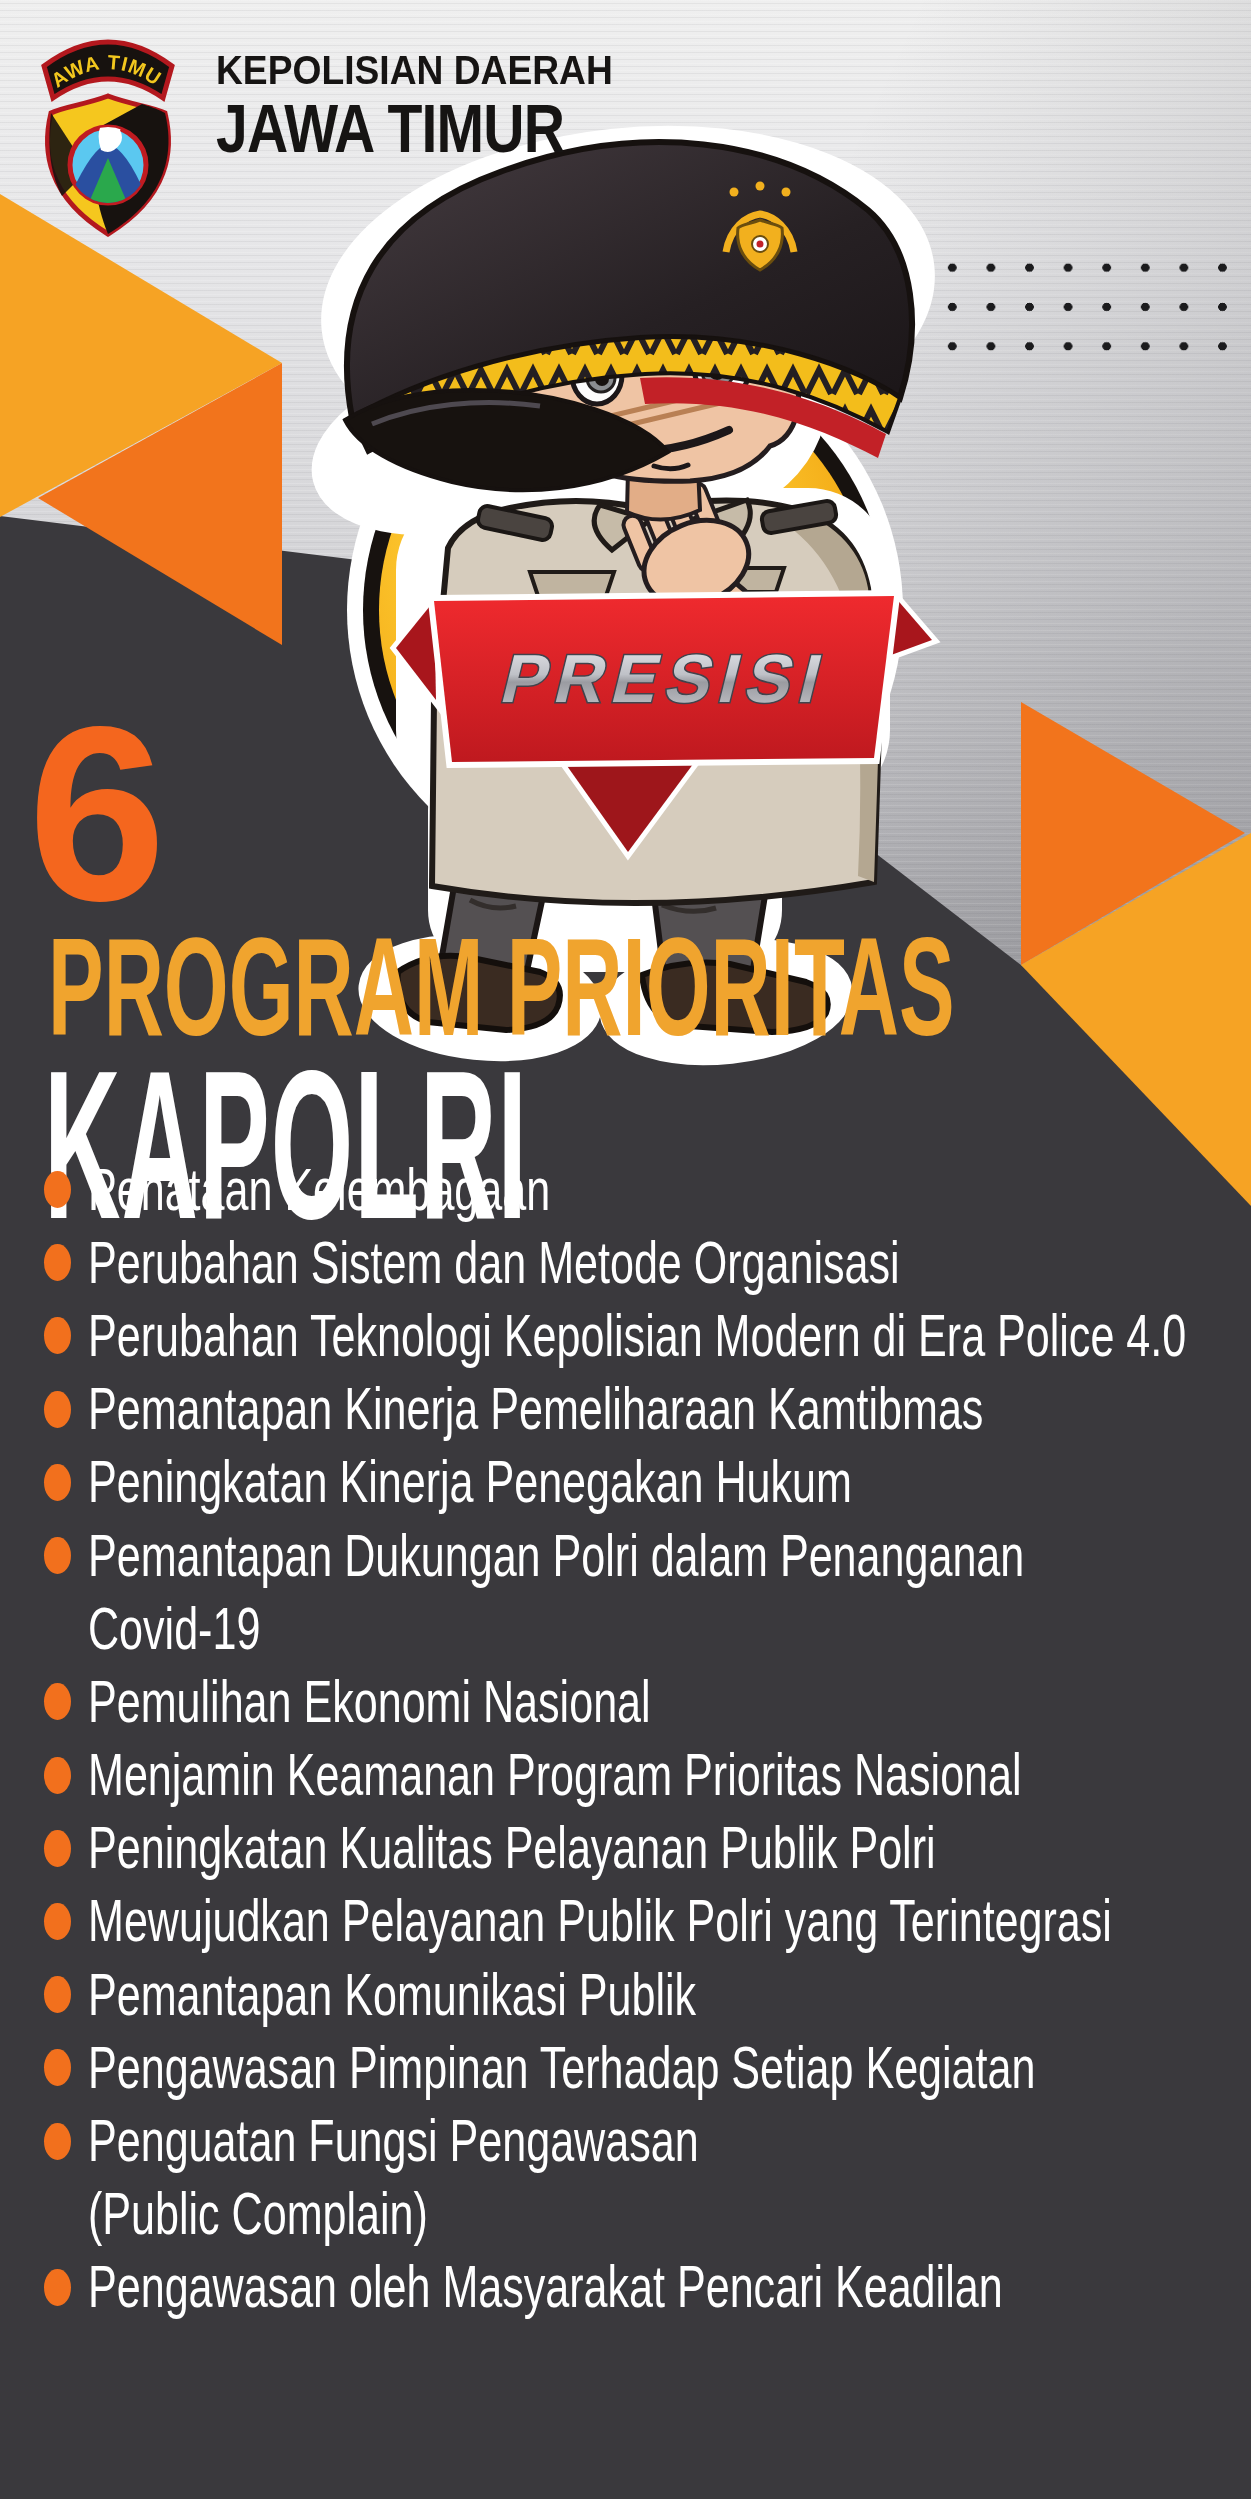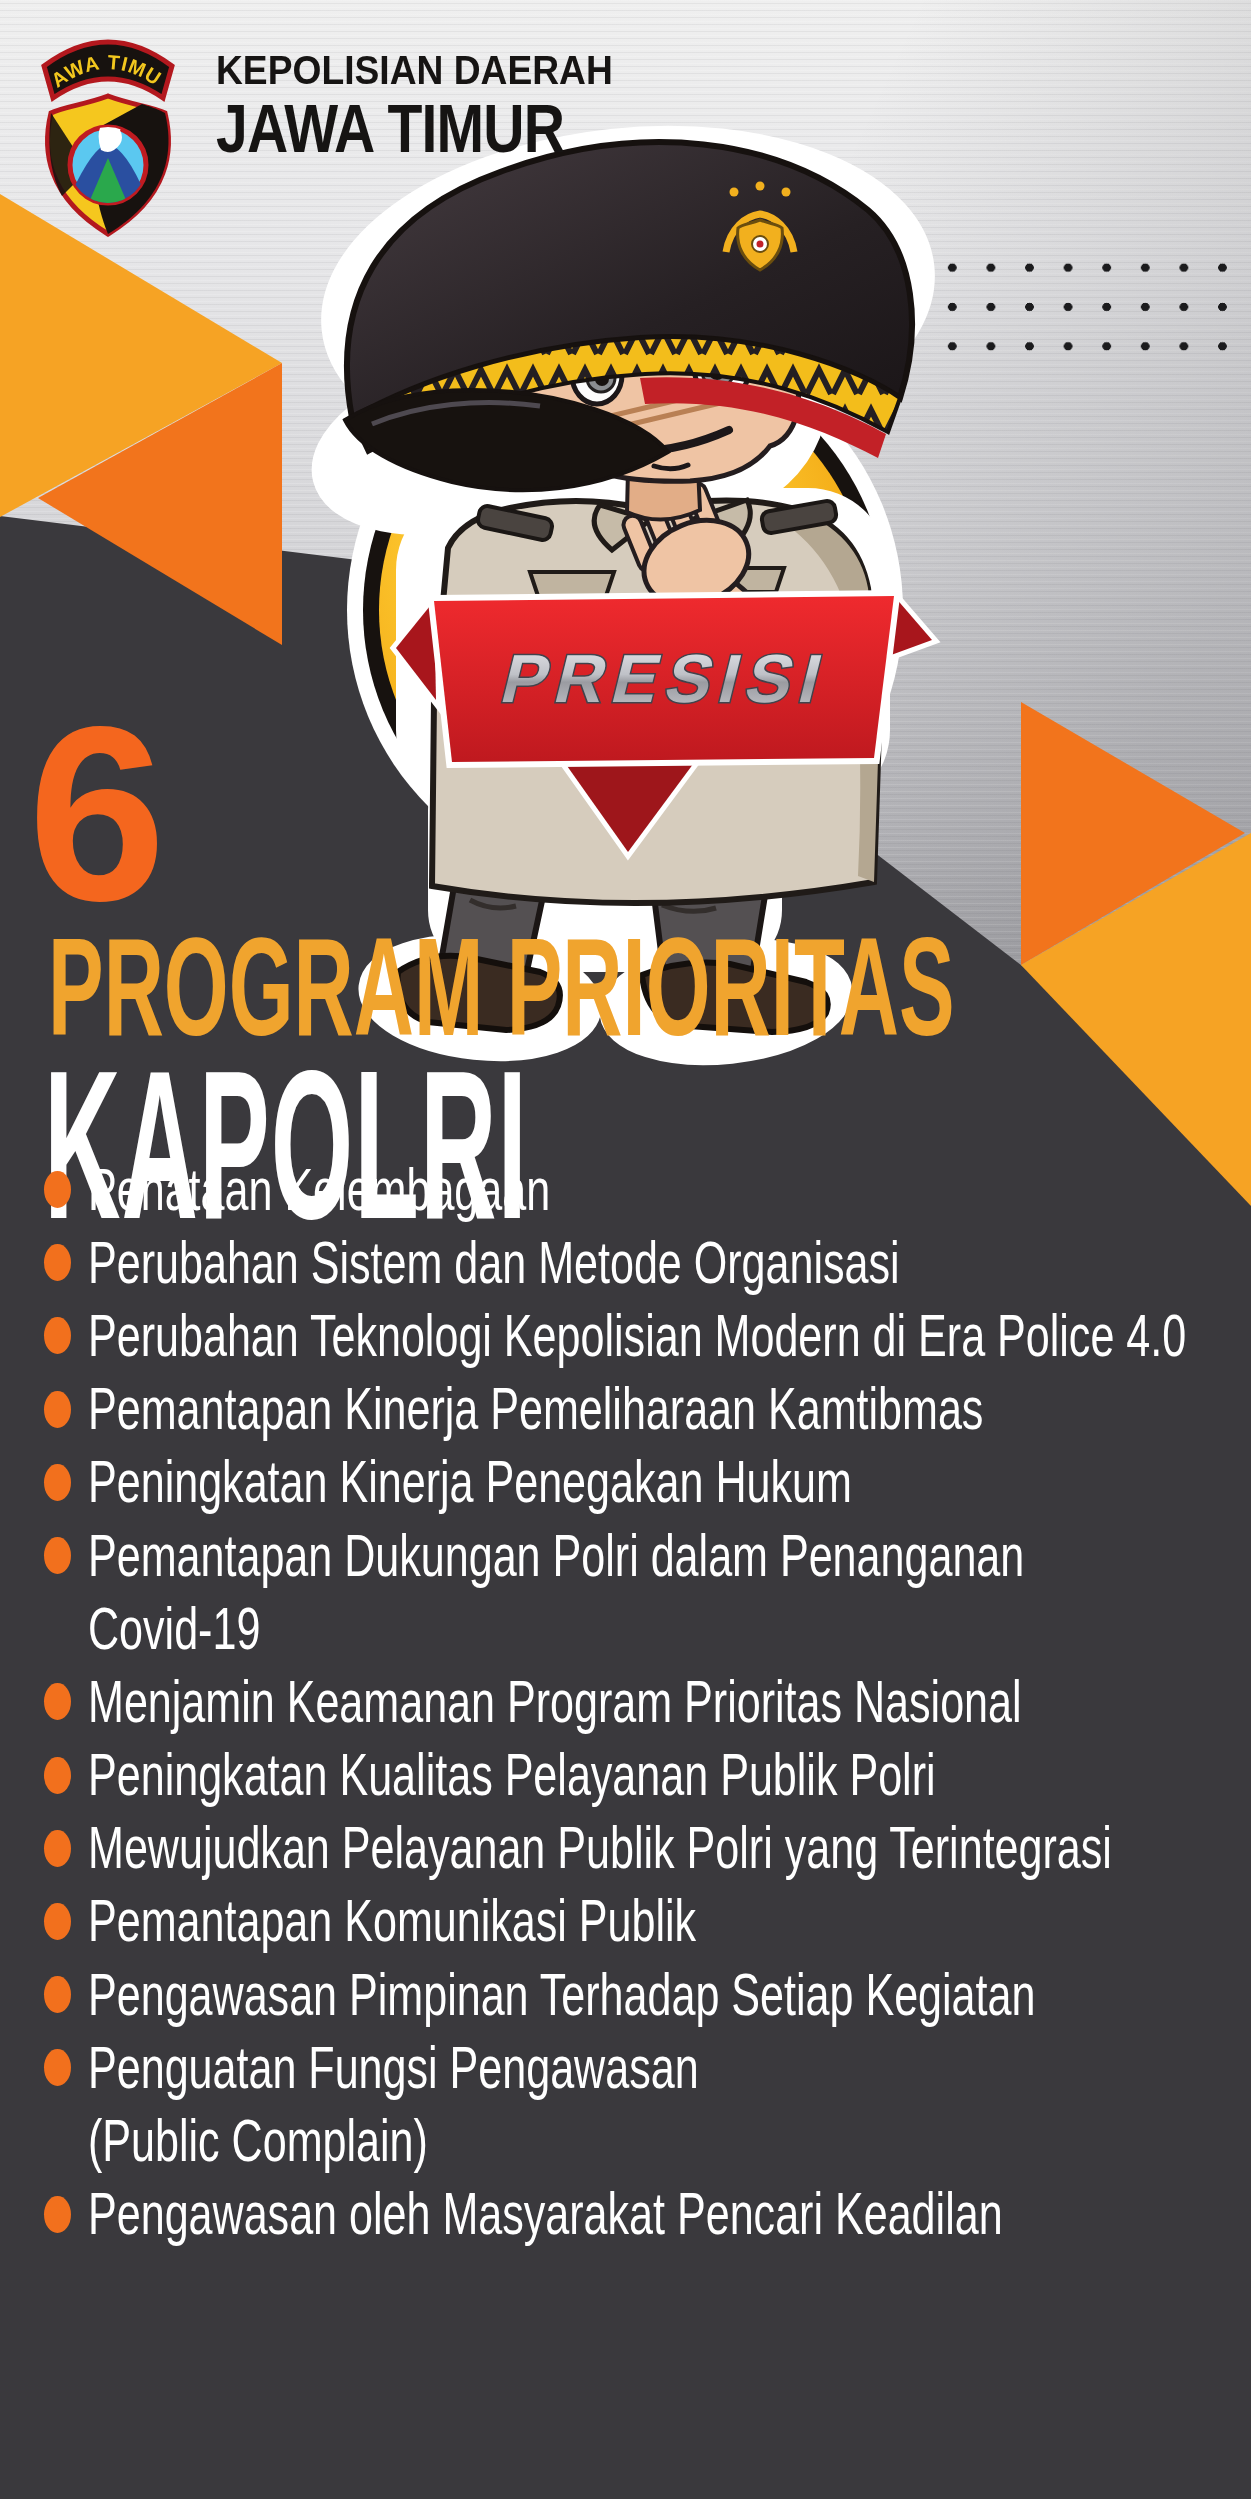--- a/index.html
+++ b/index.html
@@ -271,20 +271,24 @@
       <div class="prow">
         <span class="pbullet"></span>
         <span class="ptxt">Pemantapan Dukungan Polri dalam Penanganan</span>
       </div>
       <div class="prow cont">
         <span class="pbullet"></span>
         <span class="ptxt">Covid-19</span>
       </div>
       <div class="prow">
         <span class="pbullet"></span>
+        <span class="ptxt">Pemulihan Ekonomi Nasional</span>
+      </div>
+      <div class="prow">
+        <span class="pbullet"></span>
         <span class="ptxt">Menjamin Keamanan Program Prioritas Nasional</span>
       </div>
       <div class="prow">
         <span class="pbullet"></span>
         <span class="ptxt">Peningkatan Kualitas Pelayanan Publik Polri</span>
       </div>
       <div class="prow">
         <span class="pbullet"></span>
         <span class="ptxt">Mewujudkan Pelayanan Publik Polri yang Terintegrasi</span>
       </div>

